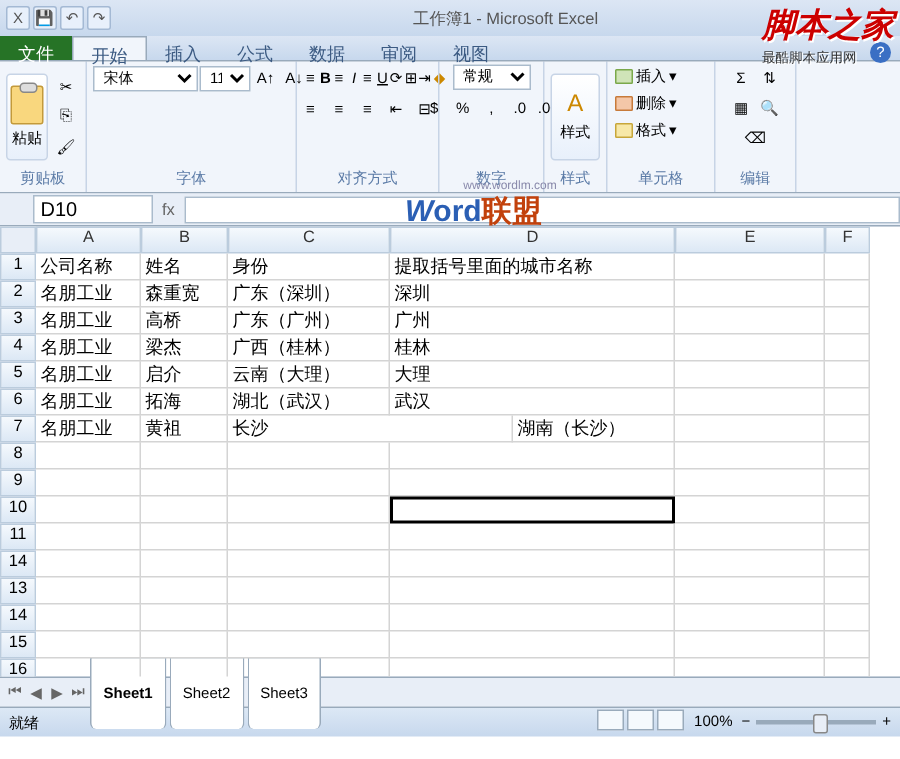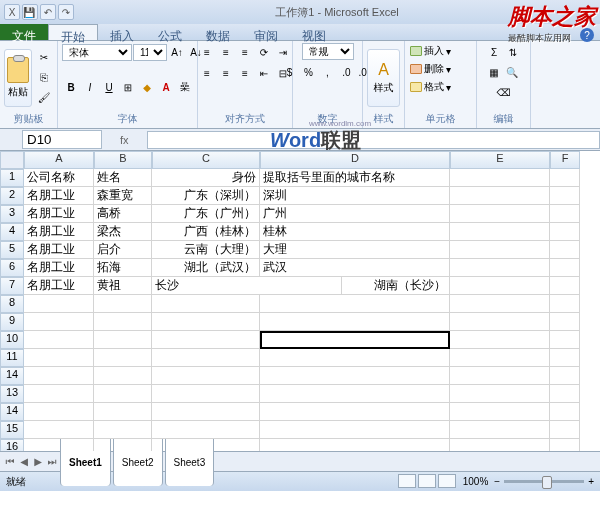--- a/index.html
+++ b/index.html
@@ -20,34 +20,34 @@
 .bigbtn { width: 38px; height: 58px; border: 1px solid #c7d4e6; border-radius: 3px; background: linear-gradient(#fff,#e8f0fb); display: flex; flex-direction: column; align-items: center; justify-content: center; font-size: 10px; gap: 2px; }
 .clip-icon { width: 22px; height: 26px; background: #f9d77e; border: 1px solid #c39a3a; border-radius: 2px; position: relative; }
 .clip-icon::before { content:""; position:absolute; top:-3px; left:5px; width:10px; height:5px; border:1px solid #888; border-radius:3px; background:#ddd; }
 .fontrow, .alignrow, .numrow { display: flex; gap: 1px; align-items: center; }
 .sel { border: 1px solid #abc; background: #fff; font-size: 10px; padding: 1px 2px; }
 .btn { width: 18px; height: 18px; border: 1px solid transparent; display: inline-flex; align-items: center; justify-content: center; font-size: 10px; cursor: pointer; }
 .insert-item { display: flex; align-items: center; gap: 2px; font-size: 10px; padding: 1px; }
 .ins-ico { width: 12px; height: 10px; background: #d0e4b8; border: 1px solid #7aa84a; border-radius: 1px; }
 .namebox-row { height: 22px; display: flex; align-items: center; border-bottom: 1px solid #9ab; font-size: 11px; background: #e8eef7; position: relative; }
 .namebox { width: 80px; border: 1px solid #abc; background: #fff; padding: 1px 4px; margin-left: 22px; }
-.fx { padding: 0 18px; color: #666; }
+.fx { padding: 0 6px; color: #666; }
 .formula { flex: 1; border: 1px solid #abc; background: #fff; height: 18px; }
 .watermark { position: absolute; left: 270px; top: -2px; font-size: 20px; font-weight: bold; }
 .watermark .w { color: #2b5fb4; font-style: italic; }
 .watermark .rest { color: #2b5fb4; }
-.watermark .cn { color: #404040; }
+.watermark .cn { color: #c2410c; }
 .grid-area { height: 300px; overflow: hidden; position: relative; font-size: 12px; }
 .colhdr { display: flex; height: 18px; }
 .colhdr .rh-corner { width: 24px; background: #e8eef7; border: 1px solid #bcd; }
 .colhdr .ch { background: linear-gradient(#f5f9fd,#dce8f5); border: 1px solid #bcd; text-align: center; font-size: 11px; color: #333; }
 .row { display: flex; height: 18px; }
 .row .rh { width: 24px; background: linear-gradient(#f5f9fd,#dce8f5); border: 1px solid #bcd; text-align: center; font-size: 11px; }
 .row .cell { border-right: 1px solid #d4d4d4; border-bottom: 1px solid #d4d4d4; padding: 0 3px; overflow: hidden; white-space: nowrap; }
-.wA { width: 70px; } .wB { width: 58px; } .wC { width: 108px; text-align: right; } .wD { width: 190px; } .wE { width: 100px; } .wF { width: 30px; }
+.wA { width: 70px; } .wB { width: 58px; } .wC { width: 108px; } .wD { width: 190px; } .wE { width: 100px; } .wF { width: 30px; }
 .selcell { border: 2px solid #000 !important; }
 .sheettabs { height: 20px; background: #e8eef7; border-top: 1px solid #9ab; display: flex; align-items: center; font-size: 10px; gap: 2px; padding-left: 4px; }
 .sheettabs .nav { width: 12px; text-align: center; color: #666; }
 .sheettabs .st { padding: 18px 8px; background: #fff; border: 1px solid #9ab; border-bottom: none; border-radius: 0 0 4px 4px; }
 .sheettabs .st.active { background: #fff; font-weight: bold; }
 .statusbar { height: 20px; background: linear-gradient(#dce8f5,#c7d8ed); display: flex; align-items: center; font-size: 10px; padding: 0 6px; justify-content: space-between; border-top: 1px solid #9ab; }
 .statusbar .views span { width: 18px; height: 14px; border: 1px solid #9ab; display: inline-block; margin: 0 1px; background: #f5f9fd; }
 .zoom { display: flex; align-items: center; gap: 4px; }
 .zoom .slider { width: 80px; height: 3px; background: #9ab; position: relative; }
 .zoom .slider::after { content:""; position:absolute; left:38px; top:-4px; width:8px; height:11px; background:#e8eef7; border:1px solid #888; border-radius:2px; }
@@ -91,21 +91,21 @@
       </div>
       <div style="display:flex;flex-direction:column;gap:2px">
         <div class="btn">✂</div>
         <div class="btn">⎘</div>
         <div class="btn">🖌</div>
       </div>
     </div>
     <div class="label">剪贴板</div>
   </div>
   <div class="rgroup" style="width:140px">
-    <div class="rcontent" style="flex-direction:column;align-items:flex-start;gap:17px">
+    <div class="rcontent" style="flex-direction:row;align-items:flex-start;gap:3px">
       <div class="fontrow">
         <select class="sel" style="width:70px"><option>宋体</option></select>
         <select class="sel" style="width:34px"><option>11</option></select>
         <div class="btn">A↑</div>
         <div class="btn">A↓</div>
       </div>
       <div class="fontrow">
         <div class="btn">
             <b>B</b>
           </div>

